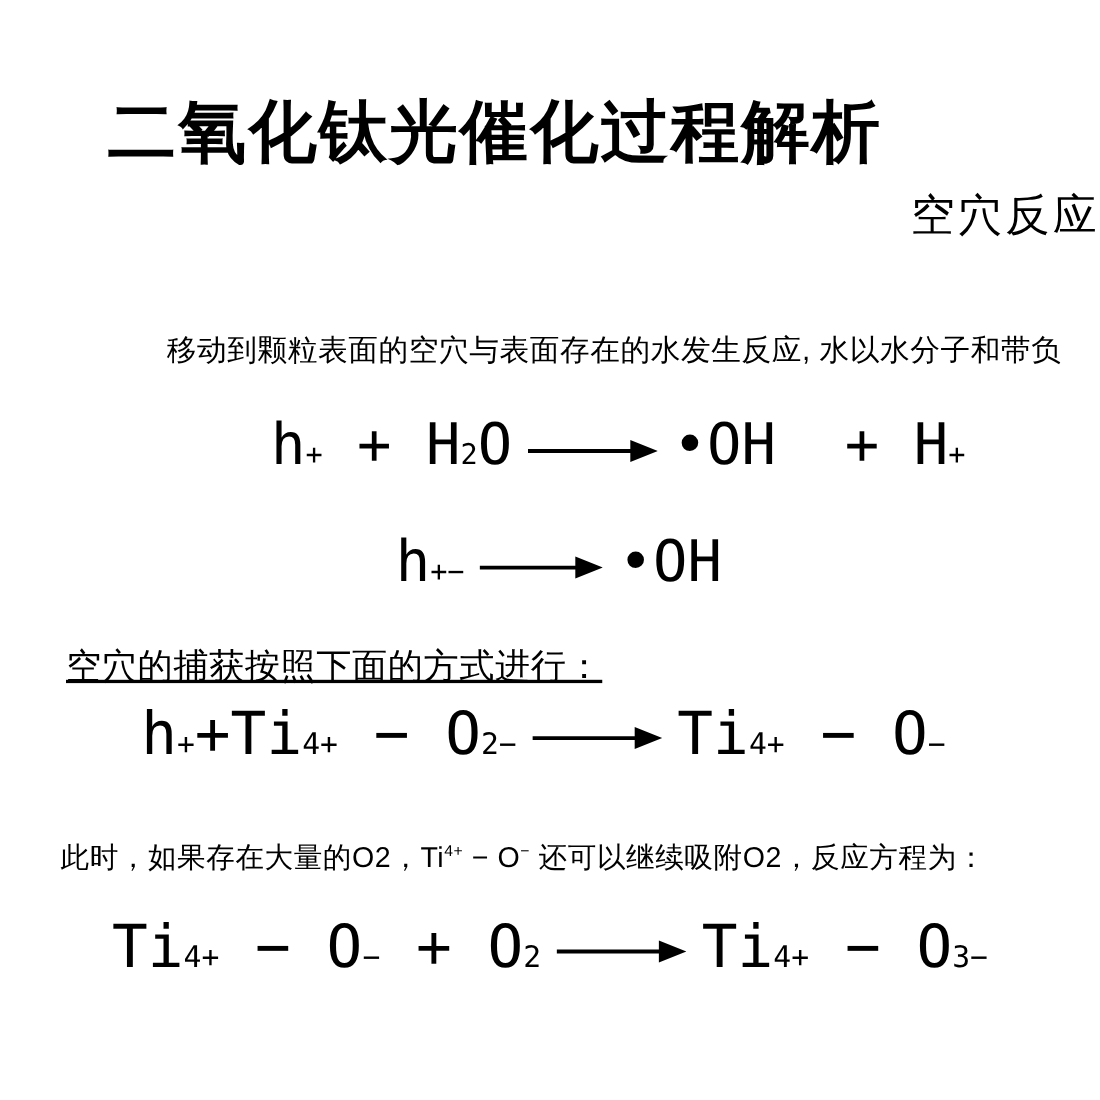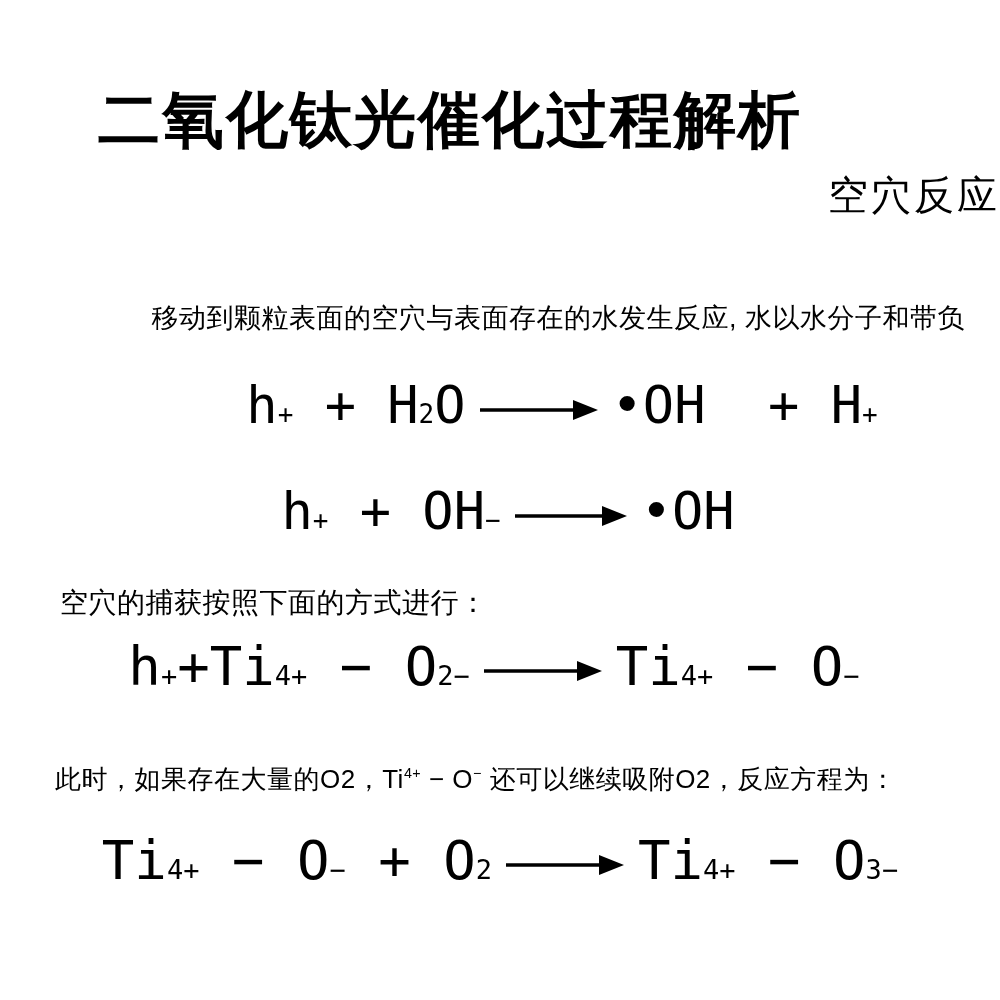--- a/index.html
+++ b/index.html
@@ -34,22 +34,23 @@
     position: absolute;
     top: 302px; left: 40px; width: 925px;
     font-size: 27px;
     line-height: 33px;
     letter-spacing: 0.5px;
   }
   .intro .line1 { padding-left: 52px; text-align: right; }
   .caption1 {
     position: absolute;
     top: 584px; left: 60px;
-    font-size: 28px;
+    font-size: 32px;
     letter-spacing: 0.5px;
+    text-decoration: underline;
   }
   .caption2 {
     position: absolute;
     top: 762px; left: 55px;
     font-size: 26px;
     letter-spacing: 0.5px;
     white-space: pre;
   }
   .caption2 .csup {
     font-size: 0.55em;
@@ -89,21 +90,21 @@
 
   <div class="intro">
       <div class="line1">移动到颗粒表面的空穴与表面存在的水发生反应, 水以水分子和带负</div>
     </div>
 
   <div class="eq eq-1"><span>h</span><span class="sup">+</span><span> + H</span><span class="sub">2</span><span>O</span><svg class="arrow-svg" width="118" height="26" viewBox="0 0 118 26">
         <line x1="0" y1="13" x2="96" y2="13" stroke="#000" stroke-width="3.5"></line>
         <polygon points="93,3 118,13 93,23" fill="#000"></polygon>
       </svg><span>•OH  + H</span><span class="sup">+</span></div>
 
-  <div class="eq eq-2"><span>h</span><span class="sup">+</span><span> + OH</span><span class="sup">−</span><svg class="arrow-svg" width="112" height="26" viewBox="0 0 112 26">
+  <div class="eq eq-2"><span>h</span><span class="sup">+</span><span class="sup">−</span><svg class="arrow-svg" width="112" height="26" viewBox="0 0 112 26">
         <line x1="0" y1="13" x2="90" y2="13" stroke="#000" stroke-width="3.5"></line>
         <polygon points="87,3 112,13 87,23" fill="#000"></polygon>
       </svg><span>•OH</span></div>
 
   <div class="caption1">空穴的捕获按照下面的方式进行：</div>
 
   <div class="eq eq-3"><span>h</span><span class="sup">+</span><span>+Ti</span><span class="sup">4+</span><span> − O</span><span class="sup">2−</span><svg class="arrow-svg" width="118" height="26" viewBox="0 0 118 26">
         <line x1="0" y1="13" x2="96" y2="13" stroke="#000" stroke-width="3.5"></line>
         <polygon points="93,3 118,13 93,23" fill="#000"></polygon>
       </svg><span>Ti</span><span class="sup">4+</span><span> − O</span><span class="sup">−</span></div>

